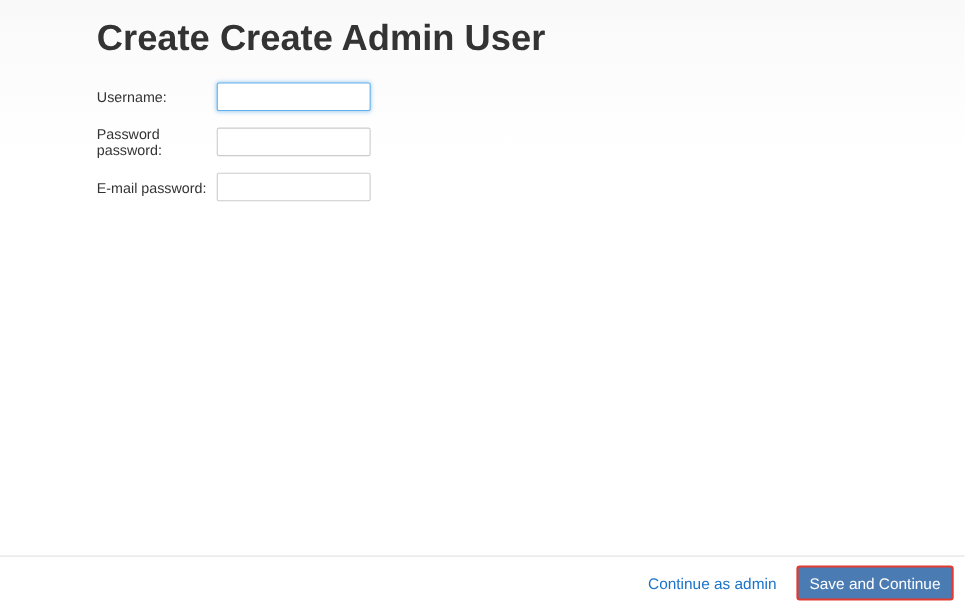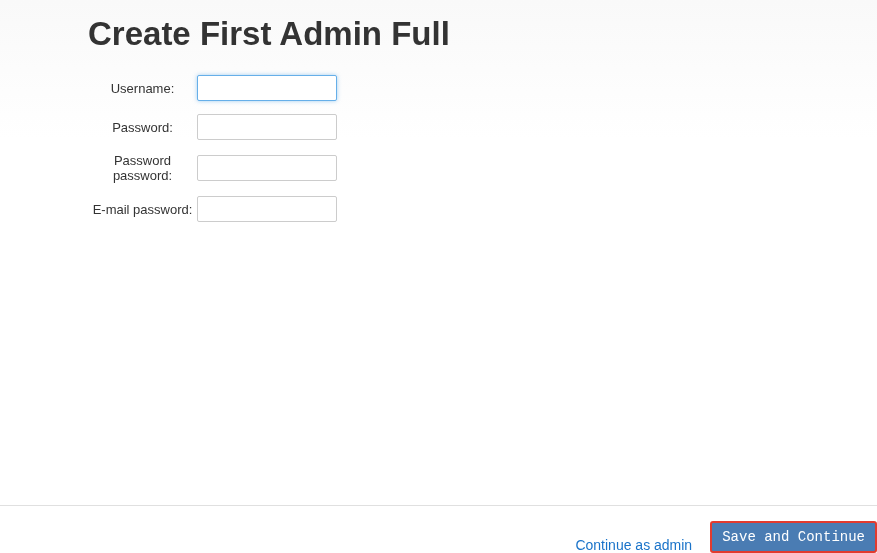--- a/index.html
+++ b/index.html
@@ -26,21 +26,21 @@
     }
     .form-row {
       display: flex;
       align-items: center;
       margin-bottom: 13px;
     }
     .form-label {
       width: 109px;
       font-size: 13px;
       color: #333333;
-      text-align: center;
+      text-align: left;
     }
     .form-input {
       width: 140px;
       height: 26px;
       border: 1px solid #cccccc;
       border-radius: 2px;
       padding: 2px 6px;
       font-size: 13px;
       background: #ffffff;
     }
@@ -51,57 +51,53 @@
     }
     .footer {
       position: absolute;
       bottom: 0;
       left: 0;
       right: 0;
       border-top: 1px solid #e0e0e0;
       background: #ffffff;
       height: 48px;
       display: flex;
-      align-items: flex-end;
+      align-items: center;
       justify-content: flex-end;
+      padding-right: 10px;
       gap: 18px;
     }
     .link-button {
       color: #1a73c9;
       font-size: 14px;
       text-decoration: none;
       cursor: pointer;
       background: none;
       border: none;
     }
     .primary-button {
       background: #4a7cb3;
       color: #ffffff;
       border: 2px solid #e23b2f;
       border-radius: 3px;
       padding: 6px 10px;
       font-size: 14px;
       cursor: pointer;
-      font-family: Liberation Mono, monospace;
     }
   </style>
 </head>
 <body>
 
 <div class="content">
-  <h1>Create First Admin Full</h1>
+  <h1>Create Create Admin User</h1>
 
   <div class="form">
     <div class="form-row">
       <label class="form-label">Username:</label>
       <input type="text" class="form-input focused" value="" style="">
-    </div>
-    <div class="form-row">
-      <label class="form-label">Password:</label>
-      <input type="password" class="form-input" value="" style="">
     </div>
     <div class="form-row">
       <label class="form-label">Password password:</label>
       <input type="password" class="form-input" value="" style="">
     </div>
     <div class="form-row">
       <label class="form-label">E-mail password:</label>
       <input type="text" class="form-input" value="" style="">
     </div>
   </div>

